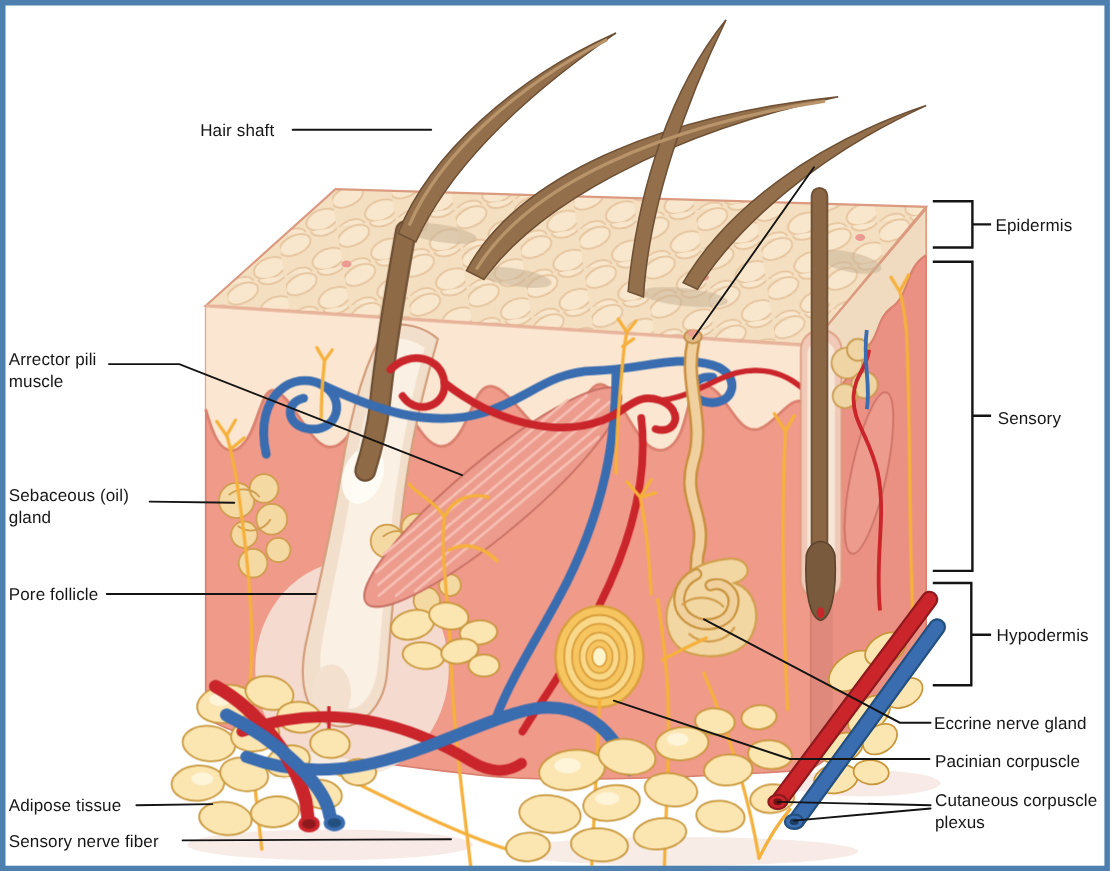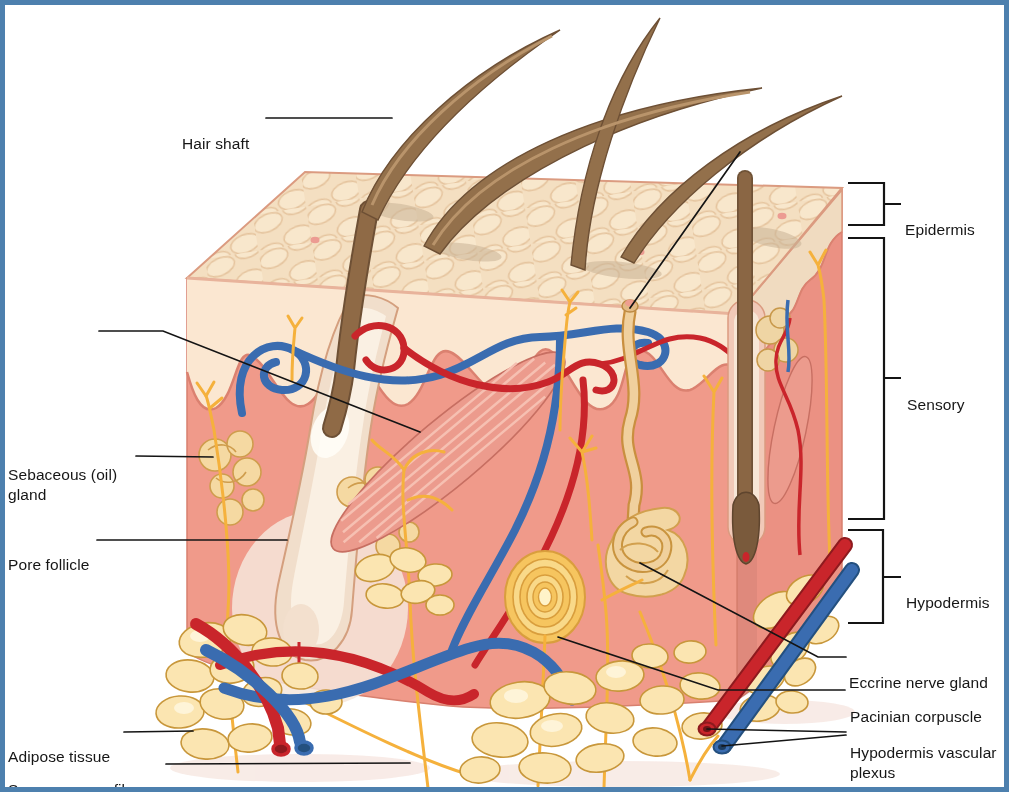--- a/index.html
+++ b/index.html
@@ -4,21 +4,21 @@
 <style>
   html,body{margin:0;padding:0;background:#fff;}
   .stage{
     position:relative;width:1009px;height:792px;background:#fff;overflow:hidden;
     font-family:"Liberation Sans",sans-serif;
   }
   .frame{position:absolute;inset:0;border:5px solid #4d80ae;box-sizing:border-box;pointer-events:none;z-index:30;}
   .art{position:absolute;left:0;top:0;z-index:1;}
   .lbl{
     position:absolute;z-index:20;font-size:15.5px;line-height:1.32;color:#161616;
-    white-space:nowrap;letter-spacing:.1px;margin-top:24px;
+    white-space:nowrap;letter-spacing:.1px;
   }
   .lbl.wrap{white-space:normal;}
 </style>
 </head>
 <body>
 
 <div class="stage">
 
   <svg class="art" width="1009" height="792" viewBox="0 0 1009 792">
     <defs>
@@ -291,22 +291,23 @@
       <path d="M848,183 L884,183 L884,225 L848,225 M884,204 L901,204"></path>
       <path d="M848,238 L884,238 L884,519 L848,519 M884,378 L901,378"></path>
       <path d="M848,530 L883,530 L883,623 L848,623 M883,577 L901,577"></path>
     </g>
   </svg>
 
   <div class="lbl" style="left:182px;top:110px">Hair shaft</div>
   <div class="lbl" style="left:905px;top:196px">Epidermis</div>
   <div class="lbl" style="left:907px;top:371px">Sensory</div>
   <div class="lbl" style="left:906px;top:569px">Hypodermis</div>
+  <div class="lbl wrap" style="left:8px;top:318px;width:92px">Arrector pili muscle</div>
   <div class="lbl wrap" style="left:8px;top:441px;width:122px">Sebaceous (oil) gland</div>
   <div class="lbl" style="left:8px;top:531px">Pore follicle</div>
   <div class="lbl" style="left:8px;top:723px">Adipose tissue</div>
   <div class="lbl" style="left:8px;top:756px">Sensory nerve fiber</div>
   <div class="lbl" style="left:849px;top:649px">Eccrine nerve gland</div>
   <div class="lbl" style="left:850px;top:683px">Pacinian corpuscle</div>
-  <div class="lbl wrap" style="left:850px;top:719px;width:148px">Hypodermis vascular plexus</div>
+  <div class="lbl wrap" style="left:850px;top:719px;width:148px">Cutaneous corpuscle plexus</div>
 
   <div class="frame"></div>
 </div>
 
 </body></html>

